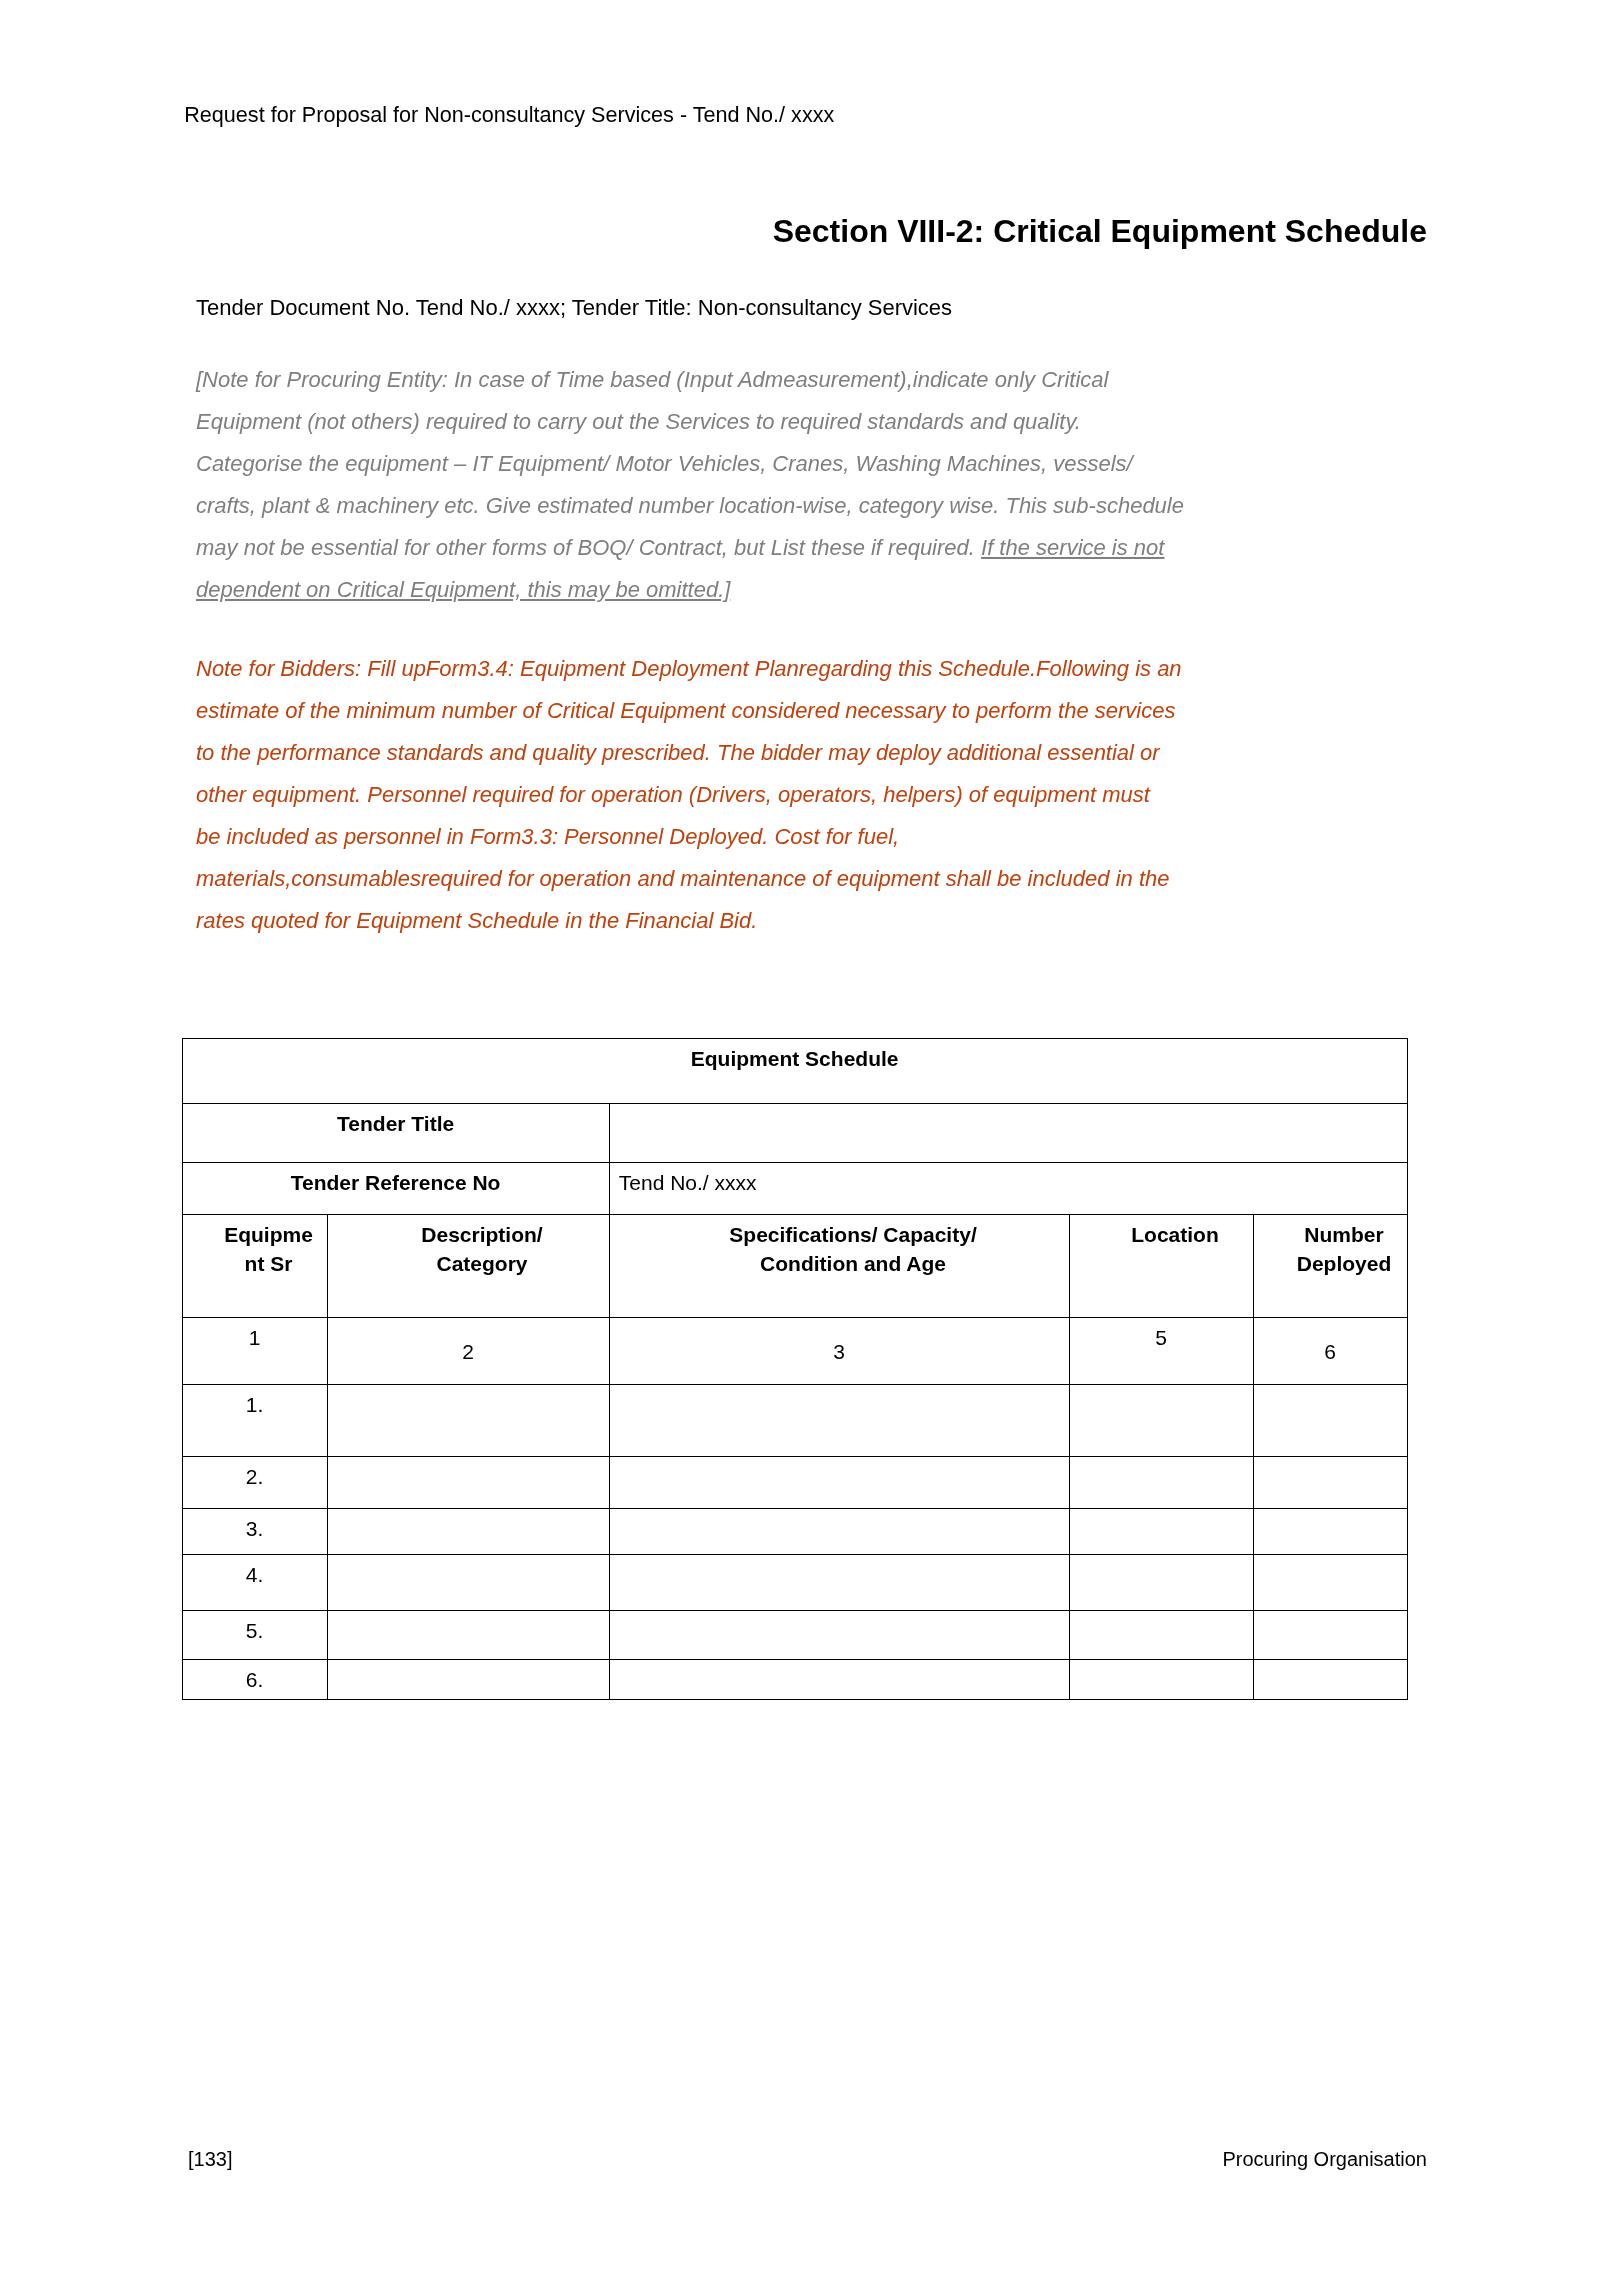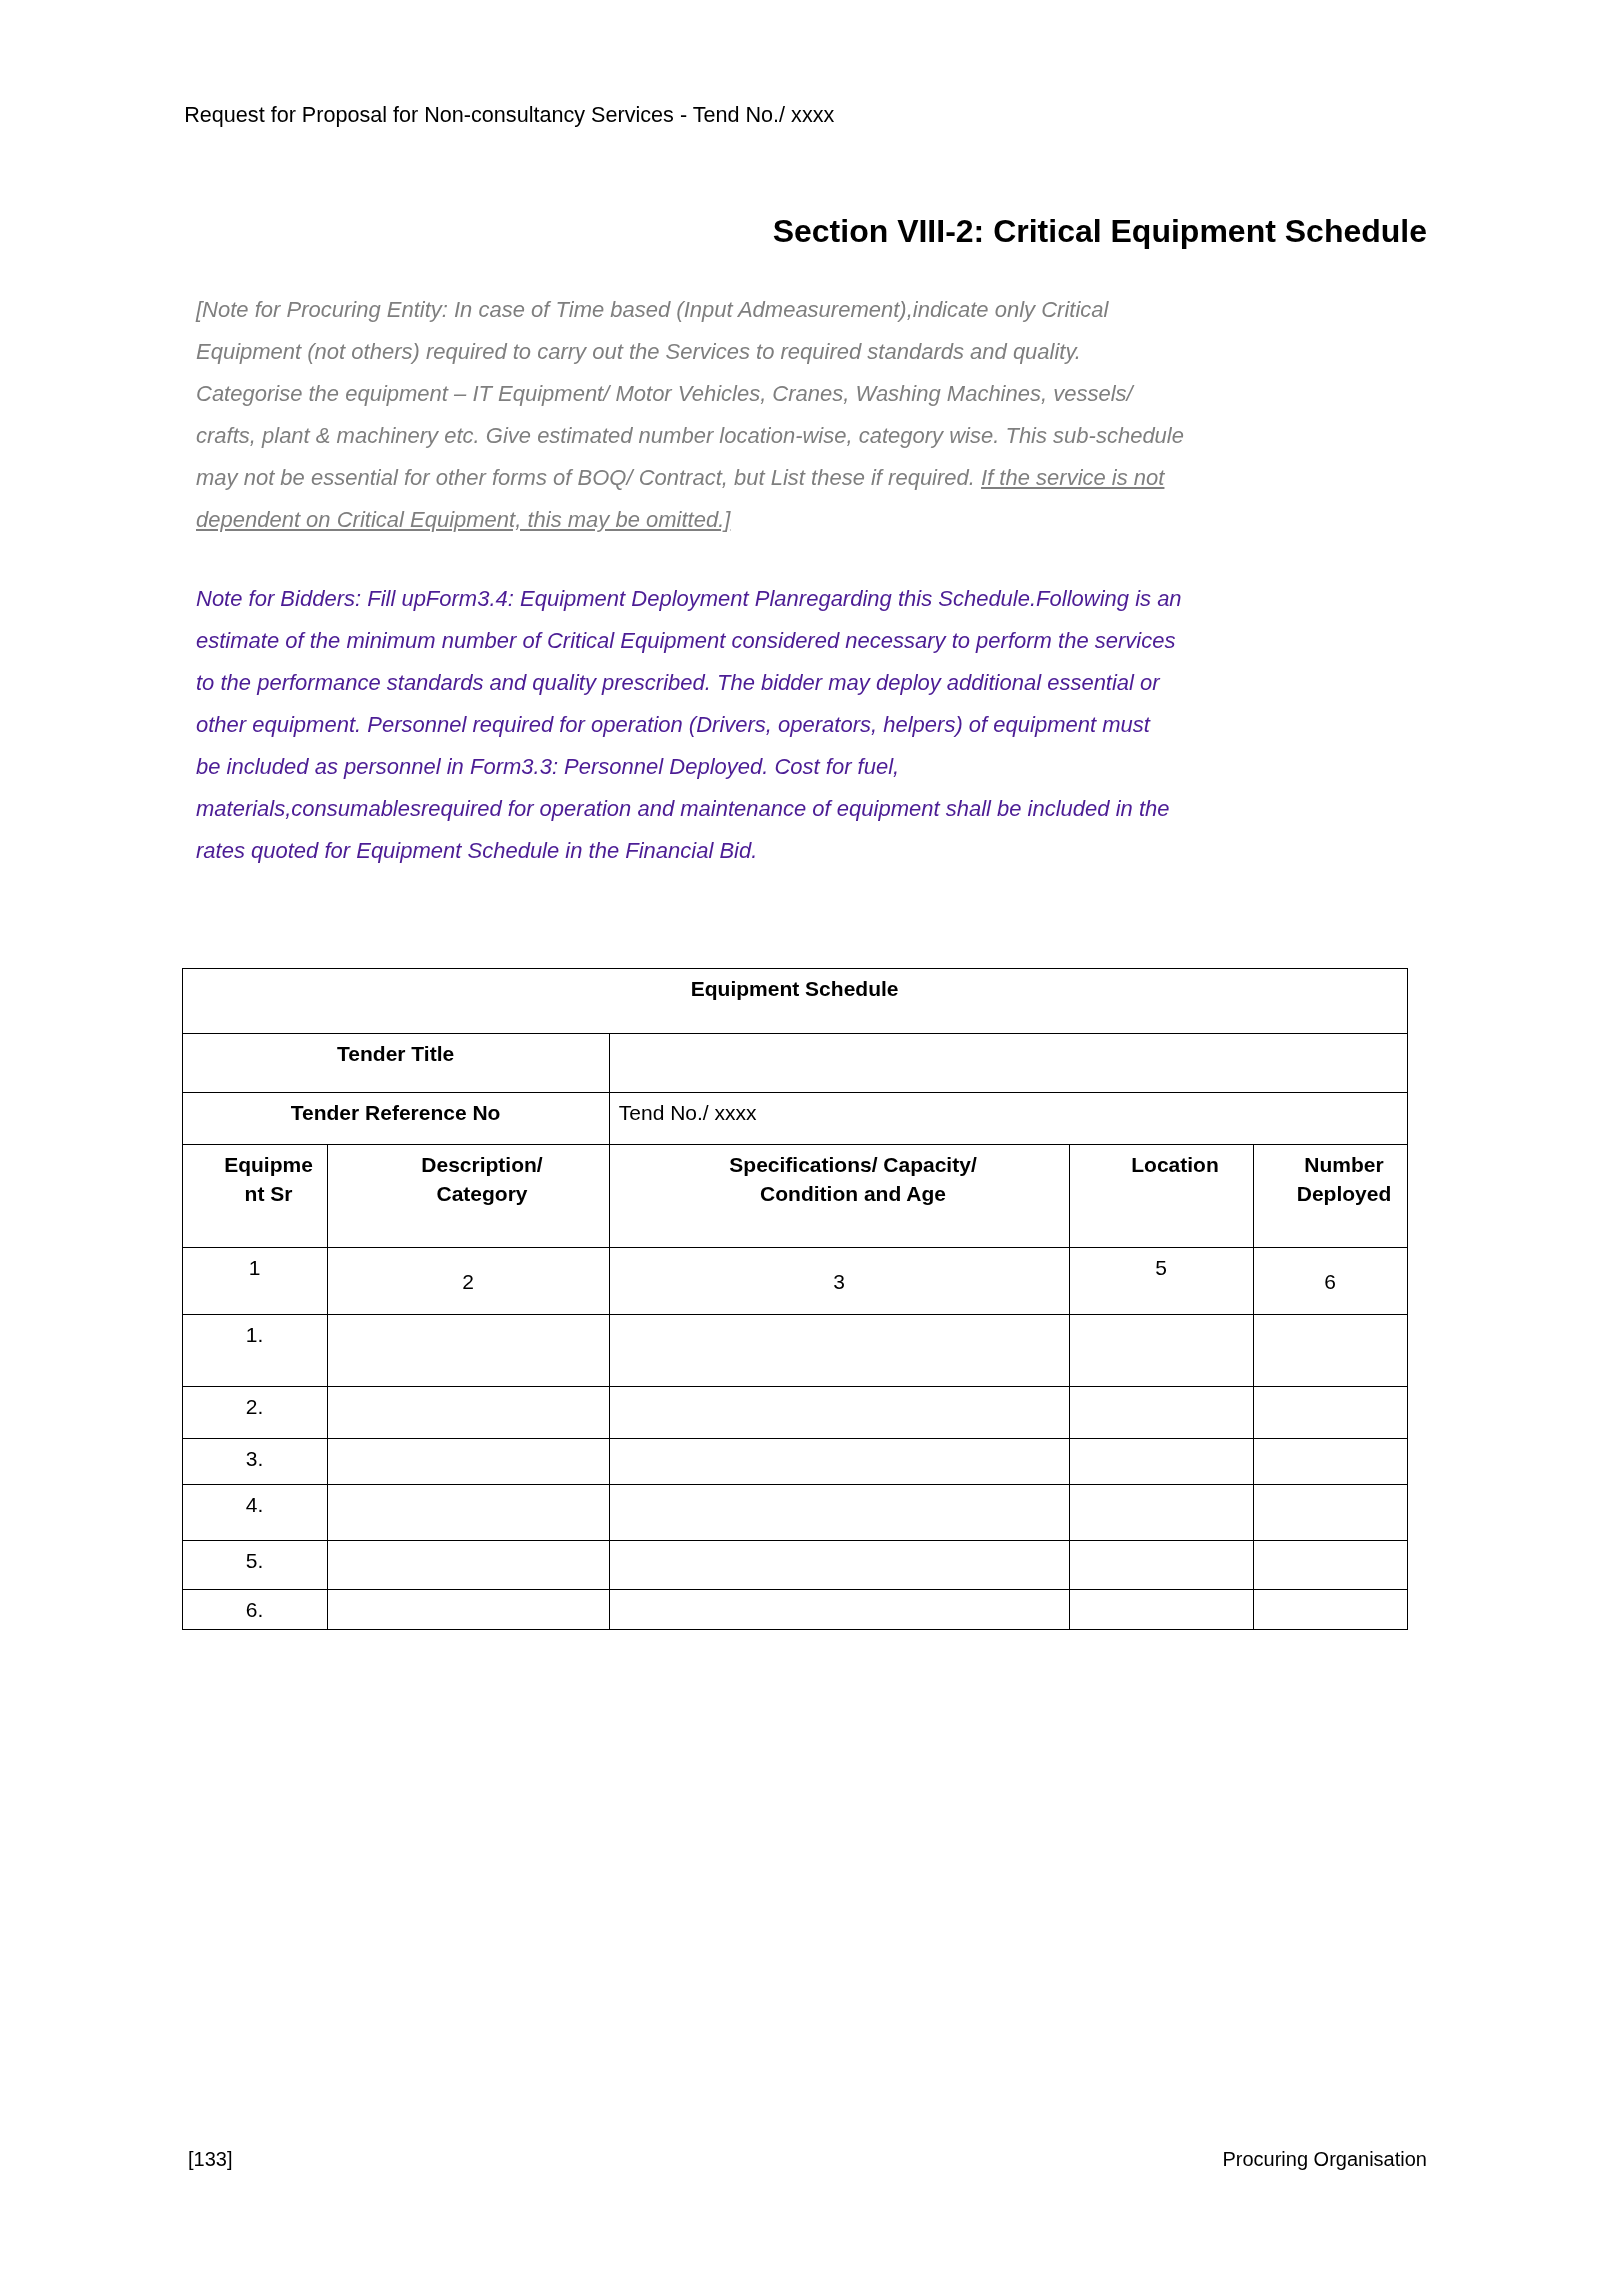--- a/index.html
+++ b/index.html
@@ -32,21 +32,21 @@
     margin: 41px 0 0 0;
   }
   .note {
     font-size: 22px;
     line-height: 42px;
     font-style: italic;
     white-space: pre-line;
     margin: 37px 0 0 0;
   }
   .note-procuring { color: var(--note-gray, #7f7f7f); }
-  .note-bidders { color: #4c1d95; }
+  .note-bidders { color: #c2410c; }
   .underlined { text-decoration: underline; }
 
   table.equipment-table {
     margin: 96px 0 0 -14.4px;
     border-collapse: collapse;
     table-layout: fixed;
     width: 1226px;
     font-size: 21px;
     line-height: 29px;
   }
@@ -101,20 +101,21 @@
 </head>
 <body>
 
 <div class="page">
   <div class="content">
 
     <div class="doc-header">Request for Proposal for Non-consultancy Services - Tend No./ xxxx</div>
 
     <h1 class="doc-title">Section VIII-2: Critical Equipment Schedule</h1>
 
+    <p class="tender-line">Tender Document No. Tend No./ xxxx; Tender Title: Non-consultancy Services</p>
 
     <p class="note note-procuring"><span>[Note for Procuring Entity: In case of Time based (Input Admeasurement),indicate only Critical
 Equipment (not others) required to carry out the Services to required standards and quality.
 Categorise the equipment – IT Equipment/ Motor Vehicles, Cranes, Washing Machines, vessels/
 crafts, plant &amp; machinery etc. Give estimated number location-wise, category wise. This sub-schedule
 may not be essential for other forms of BOQ/ Contract, but List these if required. </span><span class="underlined">If the service is not
 dependent on Critical Equipment, this may be omitted.]</span></p>
 
     <p class="note note-bidders">Note for Bidders: Fill upForm3.4: Equipment Deployment Planregarding this Schedule.Following is an
 estimate of the minimum number of Critical Equipment considered necessary to perform the services

